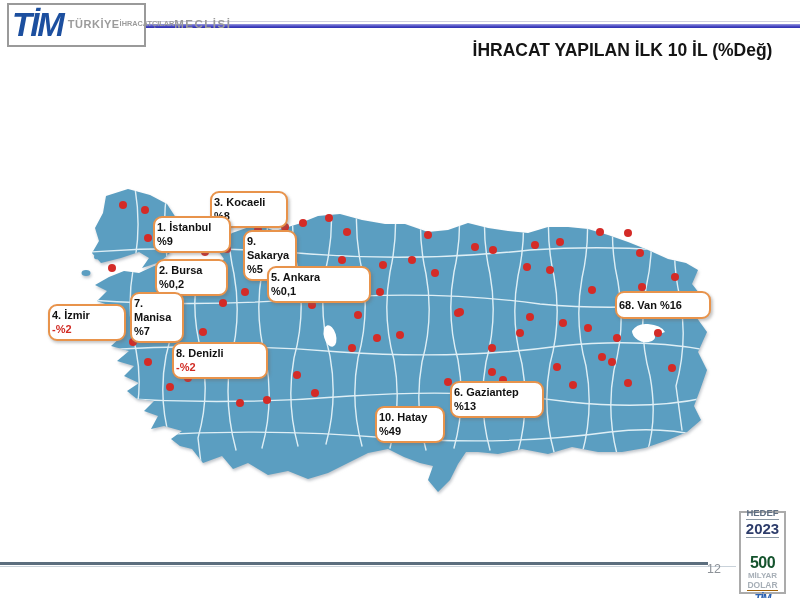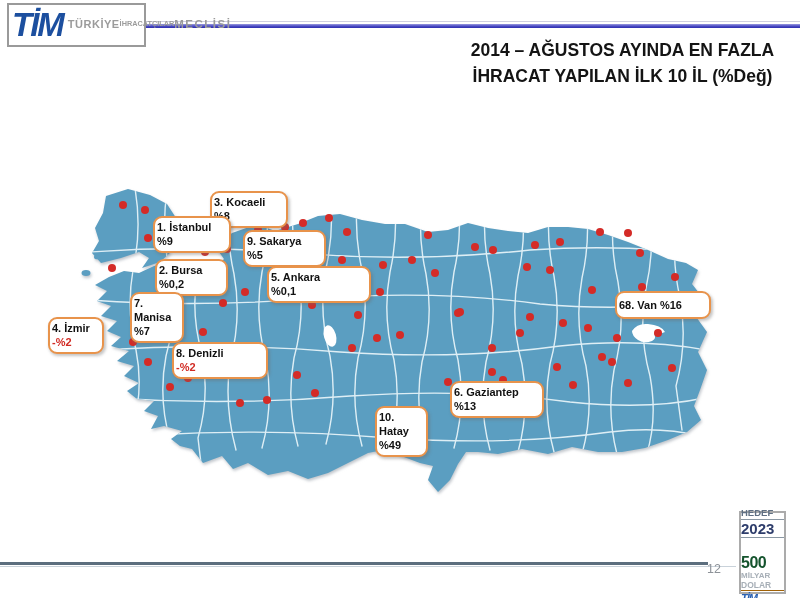--- a/index.html
+++ b/index.html
@@ -33,21 +33,21 @@
   .callout.single{padding:5px 2px;}
   .callout .val:empty{display:none;}
   .callout .val.neg{color:#d12b24;}
 
   
   .footer-line-dark{position:absolute;left:0;top:562px;width:708px;height:3px;background:#5c6e7e;}
   .footer-line-light{position:absolute;left:0;top:566px;width:736px;height:1px;background:#c9d2da;}
   .page-number{position:absolute;left:707px;top:562px;font-size:12.5px;color:#8d9298;}
 
   .hedef-logo{position:absolute;left:739px;top:511px;width:47px;height:83px;border:2px solid #ababab;
-              box-sizing:border-box;background:#fff;display:flex;flex-direction:column;
+              box-sizing:border-box;background:#fff;display:flex;flex-direction:column;align-items:center;
               justify-content:center;font-weight:bold;line-height:1;padding-top:7px;}
   .hedef-logo .h1{font-size:9.5px;color:#5f6f83;border-bottom:1px solid #8a97a3;padding-bottom:1px;}
   .hedef-logo .h2{font-size:15px;color:#2e3d6b;border-bottom:1px solid #8a97a3;padding-bottom:1px;margin-top:1px;}
   .hedef-logo .h3{font-size:16px;color:#14532d;margin-top:17px;letter-spacing:-.5px;}
   .hedef-logo .h4{font-size:8px;color:#a7afb7;margin-top:1px;}
   .hedef-logo .h5{font-size:8.5px;color:#a7afb7;border-bottom:1px solid #a16207;padding-bottom:1px;margin-top:1px;}
   .hedef-logo .h6{font-size:11px;color:#2b62b4;font-style:italic;margin-top:2px;letter-spacing:-1px;}
 </style>
 </head>
 <body>
@@ -58,21 +58,20 @@
     <span class="l1">TÜRKİYE</span>
     <span class="l2">İHRACATÇILAR</span>
     <span class="l3">MECLİSİ</span>
   </span>
 </div>
 <div class="accent-line">
   <div class="thin"></div>
     <div class="blue"></div>
 </div>
 <div class="title">
-  <div>2014 – AĞUSTOS AYINDA EN FAZLA</div>
   <div>İHRACAT YAPILAN İLK 10 İL (%Değ)</div>
 </div>
 
 <svg class="map" width="800" height="598" viewBox="0 0 800 598">
   <defs>
     <clipPath id="landClip">
       <path d="M106,196 L128,189 L150,195 L167,204 L178,221 L187,231 L176,240 L162,246 L171,252 L160,262 L142,268 L149,258 L139,252 L121,258 L101,263 L92,253 L99,241 L95,228 L103,213 Z"></path>
       <path d="M232,233 L252,226 L262,226 L275,231 L298,224 L318,216 L340,214 L362,220 L385,224 L405,224 L428,232 L448,230 L468,223 L488,228 L508,231 L528,233 L548,227 L568,227 L588,229 L608,235 L628,242 L648,250 L668,259 L686,263 L698,270 L692,284 L703,298 L694,314 L707,332 L698,352 L707,370 L700,390 L694,406 L701,420 L687,432 L668,440 L645,448 L622,452 L598,452 L572,447 L548,454 L522,449 L498,454 L478,452 L466,452 L458,464 L450,480 L438,492 L428,480 L433,466 L420,463 L404,457 L388,449 L368,453 L348,463 L328,473 L308,479 L288,471 L268,475 L248,463 L233,469 L222,456 L203,463 L192,449 L180,446 L171,439 L182,431 L164,426 L151,429 L158,416 L144,411 L154,401 L137,399 L127,391 L139,383 L124,376 L134,366 L117,361 L129,351 L111,346 L121,337 L107,331 L117,321 L101,316 L111,306 L97,301 L107,291 L95,285 L109,277 L124,271 L139,273 L154,266 L169,263 L184,269 L199,263 L214,269 L224,259 L217,249 L225,239 Z"></path>
     </clipPath>
   </defs>
@@ -186,53 +185,53 @@
 </svg>
 
 <div class="callout" style="left:210px;top:191px;width:78px">
   <div>3. Kocaeli</div>
   <div class="val">%8</div>
 </div>
 <div class="callout" style="left:153px;top:216px;width:78px">
   <div>1. İstanbul</div>
   <div class="val">%9</div>
 </div>
-<div class="callout" style="left:243px;top:230px;width:83px">
+<div class="callout" style="left:243px;top:230px;width:54px">
   <div>9. Sakarya</div>
   <div class="val">%5</div>
 </div>
 <div class="callout" style="left:155px;top:259px;width:73px">
   <div>2. Bursa</div>
   <div class="val">%0,2</div>
 </div>
 <div class="callout" style="left:267px;top:266px;width:104px">
   <div>5. Ankara</div>
   <div class="val">%0,1</div>
 </div>
 <div class="callout" style="left:130px;top:292px;width:54px">
   <div>7. Manisa</div>
   <div class="val">%7</div>
 </div>
-<div class="callout" style="left:48px;top:317px;width:56px">
+<div class="callout" style="left:48px;top:304px;width:78px">
   <div>4. İzmir</div>
   <div class="val neg">-%2</div>
 </div>
 <div class="callout" style="left:172px;top:342px;width:96px">
   <div>8. Denizli</div>
   <div class="val neg">-%2</div>
 </div>
 <div class="callout single" style="left:615px;top:291px;width:96px">
   <div>68. Van %16</div>
 
 </div>
 <div class="callout" style="left:450px;top:381px;width:94px">
   <div>6. Gaziantep</div>
   <div class="val">%13</div>
 </div>
-<div class="callout" style="left:375px;top:406px;width:53px">
+<div class="callout" style="left:375px;top:406px;width:70px">
   <div>10. Hatay</div>
   <div class="val">%49</div>
 </div>
 
 <div class="footer-line-dark"></div>
 <div class="footer-line-light"></div>
 <div class="page-number">12</div>
 
 <div class="hedef-logo">
   <span class="h1">HEDEF</span>

